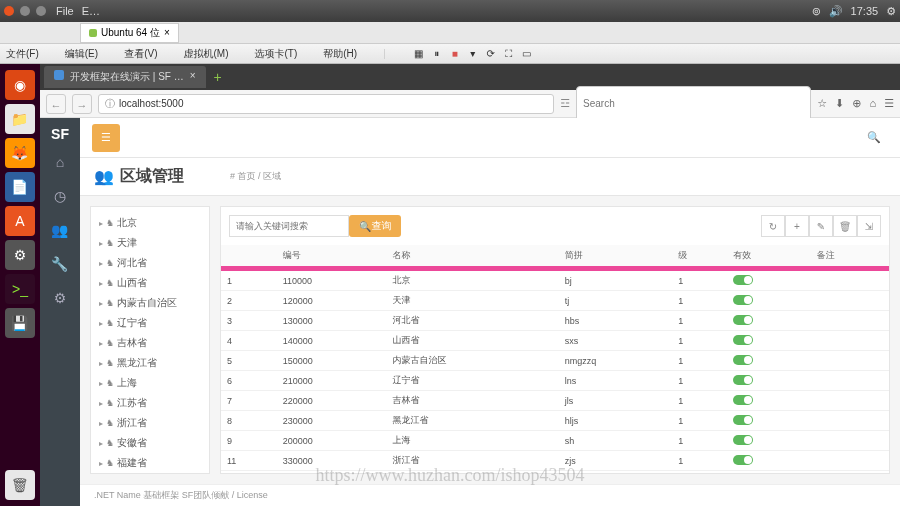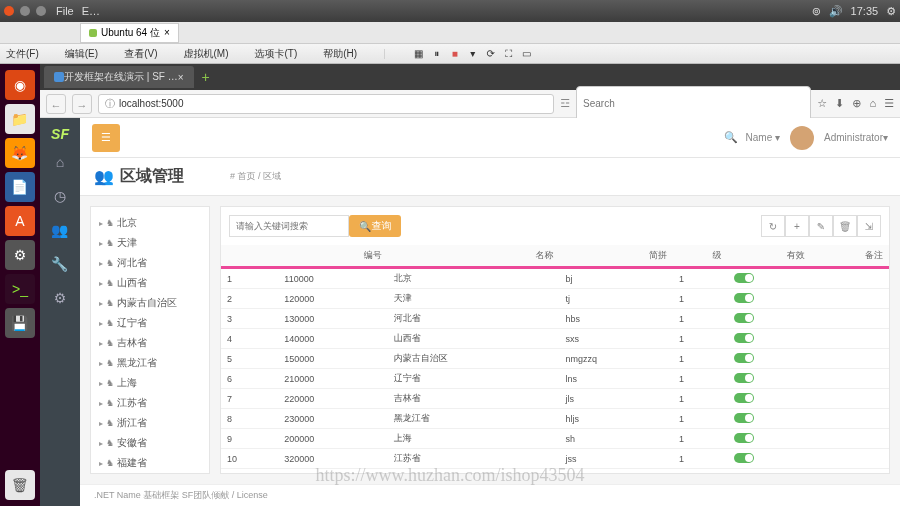--- a/index.html
+++ b/index.html
@@ -37,34 +37,34 @@
     .li-doc{background:#2e5f9e;color:#fff}
     .li-a{background:#e95420;color:#fff}
     .li-gear{background:#555;color:#fff}
     .li-term{background:#300a24;color:#8ae234}
     .li-disk{background:#555;color:#fff}
     .launcher .l-bottom { margin-top: auto; margin-bottom: 6px; }
     
     
     .browser { flex: 1; display: flex; flex-direction: column; background: #fff; }
     .br-tabbar { height: 26px; background: #3a3a3a; display: flex; align-items: center; padding-left: 4px; }
-    .br-tab { background: #555; color: #ddd; padding: 4px 10px; font-size: 10px; display: flex; align-items: center; border-radius: 3px 3px 0 0; }
+    .br-tab { background: #555; color: #ddd; padding: 4px 10px; font-size: 10px; display: flex; align-items: flex-start; gap: 6px; border-radius: 3px 3px 0 0; }
     .br-tab .bfav{width:10px;height:10px;background:#4a90d9;border-radius:2px}
     .br-newtab { color: #8bc34a; padding: 0 8px; font-size: 14px; }
     .br-addr { height: 28px; background: #f5f5f5; border-bottom: 1px solid #ddd; display: flex; align-items: center; padding: 0 6px; gap: 6px; }
     .br-addr .nav-btn { width: 20px; height: 20px; border: 1px solid #ccc; border-radius: 3px; display: flex; align-items: center; justify-content: center; color: #888; }
     .br-addr .url { flex: 2; height: 20px; border: 1px solid #ccc; border-radius: 3px; padding: 0 6px; display: flex; align-items: center; font-size: 10px; color: #333; background: #fff; }
     .br-addr .url .info{color:#888;margin-right:4px}
     .br-addr .search { flex: 1; height: 36px; border: 1px solid #ccc; border-radius: 4px; padding: 0 6px; font-size: 10px; color: #999; background: #fff; }
     .br-addr .ricons { display: flex; gap: 8px; color: #666; }
     
     
     .app { flex: 1; display: flex; background: #f5f5f5; overflow: hidden; }
     .app-side { width: 40px; background: #3d464d; display: flex; flex-direction: column; align-items: center; padding-top: 8px; gap: 6px; }
-    .app-logo { color: #bef264; font-size: 14px; font-weight: bold; font-style: italic; }
+    .app-logo { color: #ffffff; font-size: 14px; font-weight: bold; }
     .app-side .aicon { width: 28px; height: 28px; display: flex; align-items: center; justify-content: center; color: #aab; font-size: 14px; }
     .aicon.users{color:#fff}
     
     .app-main { flex: 1; display: flex; flex-direction: column; overflow: hidden; }
     .app-top { height: 40px; background: #fff; border-bottom: 1px solid #e5e5e5; display: flex; align-items: center; padding: 0 12px; }
     .hamburger { width: 28px; height: 28px; background: #f0ad4e; border-radius: 3px; display: flex; align-items: center; justify-content: center; color: #fff; }
     .app-top .spacer { flex: 1; }
     .app-top .user-area { display: flex; align-items: center; gap: 10px; color: #888; font-size: 10px; }
     .avatar { width: 24px; height: 24px; border-radius: 50%; background: #d4a373; }
     .srch-btn{width:28px;height:28px;display:flex;align-items:center;justify-content:center;color:#888}
@@ -83,21 +83,21 @@
     .data-panel { flex: 1; background: #fff; border: 1px solid #e5e5e5; display: flex; flex-direction: column; overflow: hidden; }
     .toolbar { padding: 8px; display: flex; align-items: center; }
     .search-inp { width: 120px; height: 22px; border: 1px solid #ddd; padding: 0 6px; font-size: 9px; color: #bbb; }
     .btn { height: 22px; padding: 0 10px; border-radius: 3px; display: flex; align-items: center; font-size: 10px; cursor: pointer; }
     .btn-warn { background: #f0ad4e; color: #fff; }
     .toolbar .spacer { flex: 1; }
     .btn-ico { width: 24px; height: 22px; border: 1px solid #ddd; display: flex; align-items: center; justify-content: center; color: #888; font-size: 10px; }
     
     .tbl { flex: 1; overflow-y: auto; }
     table { width: 100%; border-collapse: collapse; font-size: 9px; }
-    th { text-align: right; padding: 4px 6px; border-bottom: 3px solid #ec4899; color: #666; font-weight: normal; background: #fafafa; }
+    th { text-align: left; padding: 4px 6px; border-bottom: 5px solid #ec4899; color: #666; font-weight: normal; background: #fafafa; }
     td { padding: 3px 6px; border-bottom: 1px solid #f0f0f0; color: #555; }
     .toggle { width: 20px; height: 10px; background: #5cb85c; border-radius: 5px; position: relative; display: inline-block; }
     .toggle::after { content: ''; position: absolute; right: 1px; top: 1px; width: 8px; height: 8px; background: #fff; border-radius: 50%; }
     
     .footer { padding: 4px 14px; font-size: 9px; color: #999; border-top: 1px solid #eee; background: #fff; }
     
     .watermark { position: absolute; bottom: 20px; left: 50%; transform: translateX(-50%); font-size: 18px; color: rgba(100,100,100,0.3); font-family: serif; pointer-events: none; }
   </style>
 </head>
 <body>
@@ -198,25 +198,20 @@
         <div class="aicon users">👥</div>
         <div class="aicon">🔧</div>
         <div class="aicon">⚙</div>
       </div>
 
       <div class="app-main">
         <div class="app-top">
           <div class="hamburger">☰</div>
           <div class="spacer"></div>
           <div class="srch-btn">🔍</div>
-          <div class="user-area">
-            <span>Name ▾</span>
-            <span class="avatar"></span>
-            <span>Administrator▾</span>
-          </div>
         </div>
 
         <div class="page-head">
           <div class="page-title">
             <span>👥</span>
             <span>区域管理</span>
           </div>
           <div class="breadcrumb"># 首页 / 区域</div>
         </div>
 
@@ -393,29 +388,20 @@
                     <tr>
                       <td>9</td>
                       <td>200000</td>
                       <td>上海</td>
                       <td>sh</td>
                       <td>1</td>
                       <td><span class="toggle"></span></td>
                       <td></td>
                     </tr>
                     <tr>
-                      <td>10</td>
-                      <td>320000</td>
-                      <td>江苏省</td>
-                      <td>jss</td>
-                      <td>1</td>
-                      <td><span class="toggle"></span></td>
-                      <td></td>
-                    </tr>
-                    <tr>
                       <td>11</td>
                       <td>330000</td>
                       <td>浙江省</td>
                       <td>zjs</td>
                       <td>1</td>
                       <td><span class="toggle"></span></td>
                       <td></td>
                     </tr>
                   </tbody>
               </table>

